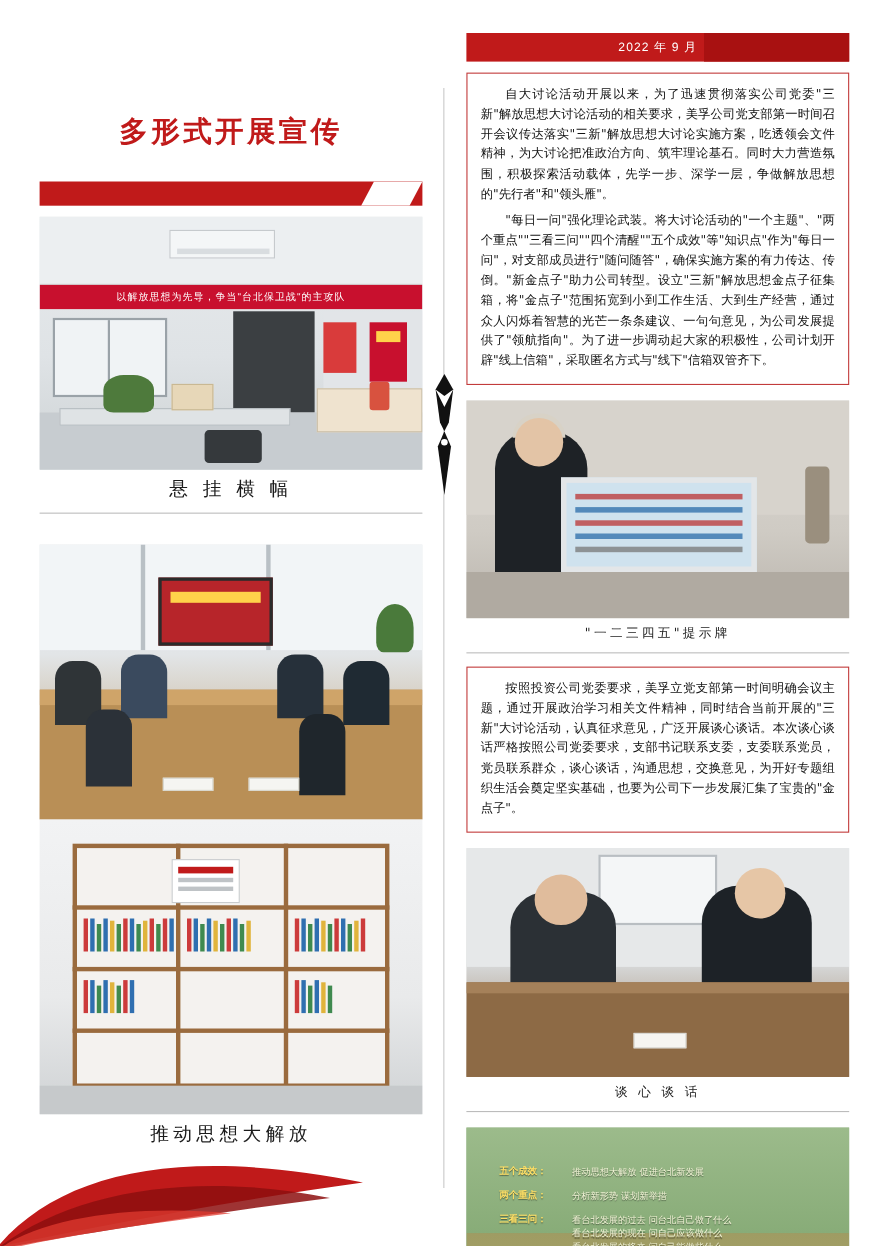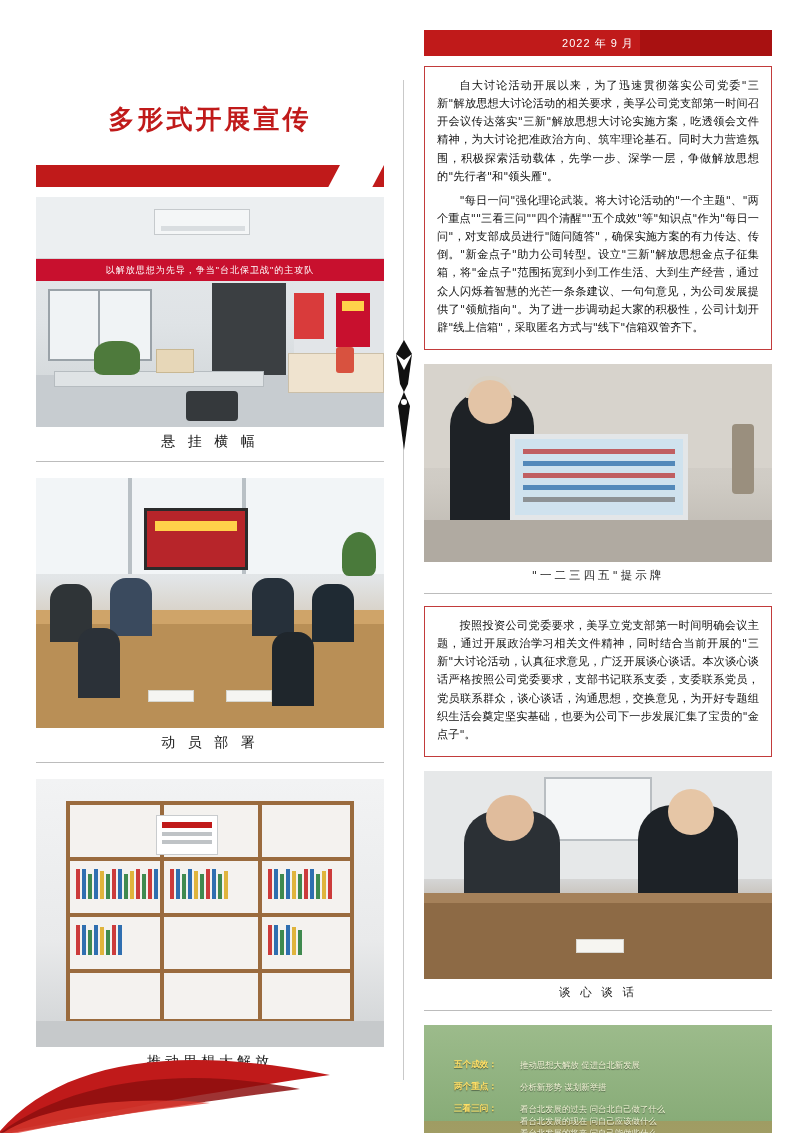--- a/index.html
+++ b/index.html
@@ -81,26 +81,26 @@
     right: 0; top: 0;
     width: 44px; height: 22px;
     background: #ffffff;
     transform: skewX(-28deg);
     transform-origin: top right;
   }
 
   .photo { position: relative; overflow: hidden; background: #cfd6da; }
   .caption {
     text-align: center;
-    font-size: 14px;
+    font-size: 17px;
     letter-spacing: 4px;
     color: #1b1b1b;
     padding: 6px 0 10px 0;
     border-bottom: 1px solid #bcbcbc;
-    margin-bottom: 16px;
+    margin-bottom: 28px;
     font-family: "DejaVu Serif", serif;
   }
   .caption.last { border-bottom: none; }
 
   
   .ph1 { height: 230px; background: linear-gradient(#e7eaec 0%, #dfe3e6 55%, #cdd2d4 100%); }
   .ph1 .ceil { position:absolute; left:0; top:0; width:100%; height:62px; background:#eceff1; border-bottom:1px solid #d2d6d8;}
   .ph1 .ac { position:absolute; left:118px; top:12px; width:96px; height:26px; background:#f4f6f7; border:1px solid #c6cacd;}
   .ph1 .ac:after{content:"";position:absolute;left:6px;top:16px;width:84px;height:5px;background:#d9dde0;}
   .ph1 .banner {
@@ -305,21 +305,20 @@
     <div class="p a"></div>
     <div class="p b"></div>
     <div class="p c"></div>
     <div class="p d"></div>
     <div class="p e"></div>
     <div class="p f"></div>
     <div class="pad x"></div>
     <div class="pad y"></div>
     <div class="plant"></div>
   </div>
-  <div class="caption">动 员 部 署</div>
 
   <div class="photo ph3">
     <div class="shelf-body"></div>
     <div class="hline" style="top:78px"></div>
     <div class="hline" style="top:134px"></div>
     <div class="hline" style="top:190px"></div>
     <div class="vline" style="left:124px"></div>
     <div class="vline" style="left:222px"></div>
     <div class="books" style="left:40px; top:90px;">
       <i></i><i></i><i></i><i></i><i></i><i></i><i></i><i></i><i></i><i></i><i></i><i></i><i></i><i></i>

